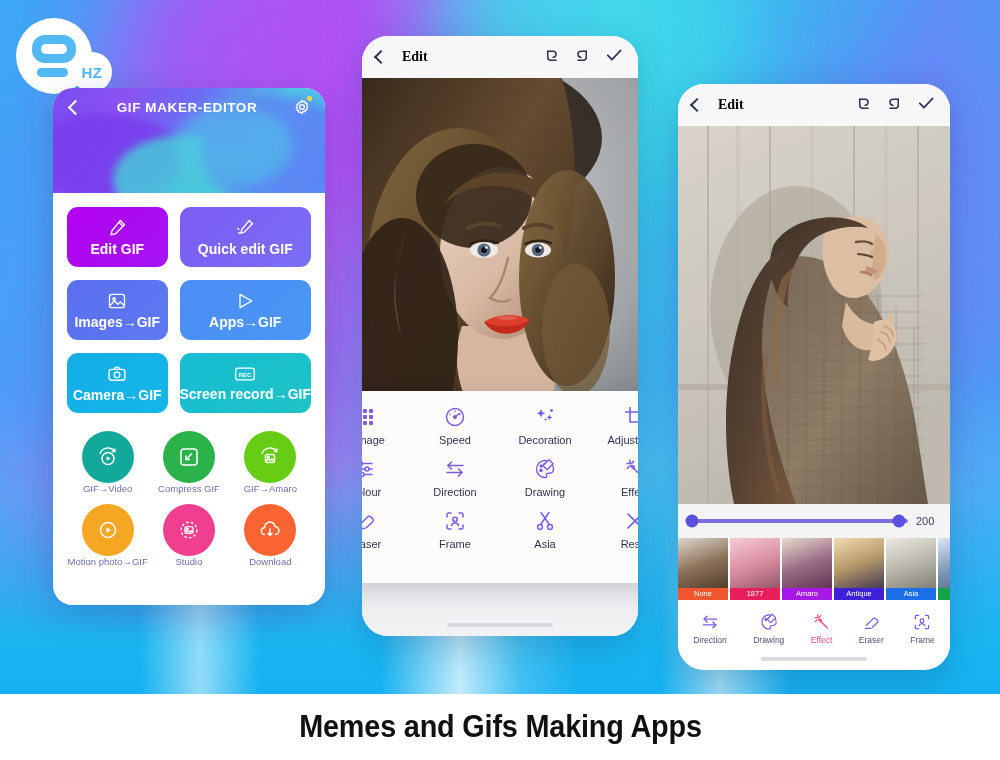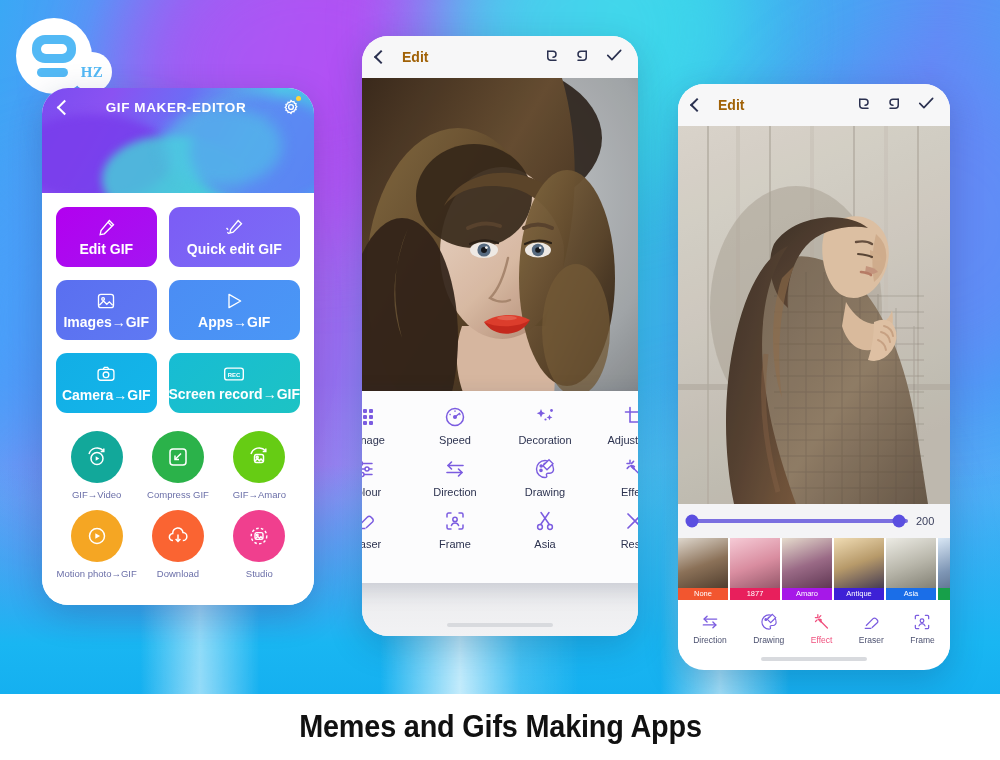--- a/index.html
+++ b/index.html
@@ -47,21 +47,21 @@
         rgba(255,255,255,0.55) 20%, rgba(255,255,255,0) 26%,
         rgba(255,255,255,0) 38%, rgba(255,255,255,0.75) 46%,
         rgba(255,255,255,0.2) 52%, rgba(255,255,255,0) 58%,
         rgba(255,255,255,0) 66%, rgba(255,255,255,0.6) 72%,
         rgba(255,255,255,0) 79%, rgba(255,255,255,0) 100%);
     -webkit-mask-image: linear-gradient(to bottom, rgba(0,0,0,0) 0%, rgba(0,0,0,0.9) 55%, #000 100%);
     mask-image: linear-gradient(to bottom, rgba(0,0,0,0) 0%, rgba(0,0,0,0.9) 55%, #000 100%);
   }
 
   
-  #logo { position: absolute; left: 16px; top: 18px; width: 110px; height: 72px; font-family: Liberation Serif, serif; }
+  #logo { position: absolute; left: 16px; top: 18px; width: 110px; height: 72px; }
   #logo .bigc {
     position: absolute; left: 0; top: 0; width: 76px; height: 76px;
     border-radius: 50%; background: #fff;
   }
   #logo .nine {
     position: absolute; left: 16px; top: 17px; width: 44px; height: 42px;
   }
   #logo .nine .sq {
     position: absolute; left: 0; top: 0; width: 44px; height: 28px;
     border-radius: 13px; background: #53b9f5;
@@ -77,21 +77,21 @@
   #logo .hzc {
     position: absolute; left: 56px; top: 34px; width: 40px; height: 40px;
     border-radius: 50%; background: #fff;
     display: flex; align-items: center; justify-content: center;
     font-size: 15px; font-weight: 700; color: #53b9f5; letter-spacing: .5px;
   }
 
   
   .phone { position: absolute; border-radius: 26px; overflow: hidden;
            box-shadow: 0 10px 34px rgba(20,40,90,0.22); background: #fff; }
-  #phone1 { left: 42px;  top: 88px;  width: 272px; height: 517px; }
+  #phone1 { left: 53px;  top: 88px;  width: 272px; height: 517px; border-radius: 20px; }
   #phone2 { left: 362px; top: 36px;  width: 276px; height: 600px; z-index: 5; }
   #phone3 { left: 678px; top: 84px;  width: 272px; height: 586px; }
 
   .home-bar { position: absolute; left: 50%; transform: translateX(-50%);
               bottom: 9px; width: 106px; height: 4px; border-radius: 3px;
               background: #d8dade; }
 
   
   #p1head { position: relative; width: 100%; height: 105px; overflow: hidden;
             background: linear-gradient(120deg, #7a4cf0 0%, #8a52f2 22%, #6d6cf5 45%, #4fc6e8 72%, #49a9ee 100%); }
@@ -115,29 +115,29 @@
 
   #p1body { padding: 14px 14px 0 14px; background: #fff; height: 475px; position: relative; }
   .tile-grid { display: grid; grid-template-columns: 1fr 1fr; gap: 13px 12px; }
   .tile { height: 60px; border-radius: 11px; display: flex; flex-direction: column;
           align-items: center; justify-content: center; gap: 3px; color: #fff; }
   .tile .tl { font-size: 14px; font-weight: 600; white-space: nowrap; }
   .tile svg { display: block; }
 
   .circ-grid { display: grid; grid-template-columns: repeat(3, 1fr);
                gap: 10px 0; margin-top: 18px; }
-  .circ-cell { display: flex; flex-direction: column; align-items: center; gap: 6px; }
+  .circ-cell { display: flex; flex-direction: column; align-items: center; }
   .circ { width: 52px; height: 52px; border-radius: 50%;
           display: flex; align-items: center; justify-content: center; }
   .circ-lbl { font-size: 9.5px; color: #6b6fa8; white-space: nowrap; }
 
   
   .edit-bar { height: 42px; background: #f7f7f8; display: flex; align-items: center;
               padding: 0 14px; gap: 10px; }
-  .edit-bar .eb-title { font-size: 14px; font-weight: 700; color: #a16207; margin-left: 6px; }
+  .edit-bar .eb-title { font-size: 14px; font-weight: 700; color: #000000; margin-left: 6px; font-family: Liberation Serif, serif; }
   .edit-bar .eb-sp { flex: 1; }
   .chev-dark { width: 10px; height: 10px; border-left: 2px solid #2b3150;
                border-bottom: 2px solid #2b3150; transform: rotate(45deg); }
 
   #p2photo { position: relative; width: 100%; height: 372px; overflow: hidden;
              background: linear-gradient(160deg,#9a9ea2 0%, #b8bcbf 40%, #8f9396 100%); }
   #p2panel {
     position: absolute; left: -52px; top: 355px; width: 380px; height: 192px;
     background: #fcfcfd; border-radius: 22px; z-index: 9;
     box-shadow: 0 6px 22px rgba(30,40,80,0.18);
@@ -310,39 +310,39 @@
         <div class="circ-cell">
           <div class="circ" style="background:#f5a623">
             <svg width="24" height="24" viewBox="0 0 24 24" fill="none" stroke="#fff" stroke-width="1.5">
               <circle cx="12" cy="12" r="7.5"></circle>
               <path d="M10.3 9.2l4.8 2.8-4.8 2.8z" fill="#fff" stroke="none"></path>
             </svg>
           </div>
           <span class="circ-lbl">Motion photo→GIF</span>
         </div>
         <div class="circ-cell">
-          <div class="circ" style="background:#fa6432">
-            <svg width="24" height="24" viewBox="0 0 24 24" fill="none" stroke="#fff" stroke-width="1.5">
-              <path d="M7 16.5a3.5 3.5 0 01-.3-7A5 5 0 0117 8.6a3.2 3.2 0 01-.2 7.9"></path>
-              <path d="M12 10.5v6.5"></path>
-                <path d="M9.6 15l2.4 2.4 2.4-2.4"></path>
-            </svg>
-          </div>
-          <span class="circ-lbl">Download</span>
-        </div>
-        <div class="circ-cell">
           <div class="circ" style="background:#f03f8e">
             <svg width="24" height="24" viewBox="0 0 24 24" fill="none" stroke="#fff" stroke-width="1.4">
               <circle cx="12" cy="12" r="7.8" stroke-dasharray="2.6 2.2"></circle>
               <rect x="8" y="8.6" width="8" height="6.8" rx="1.8"></rect>
               <circle cx="10.2" cy="11" r=".9"></circle>
                 <path d="M8.5 14.6l2.2-2.2 1.8 1.8 1.4-1.4 1.8 1.8"></path>
             </svg>
           </div>
           <span class="circ-lbl">Studio</span>
+        </div>
+        <div class="circ-cell">
+          <div class="circ" style="background:#fa6432">
+            <svg width="24" height="24" viewBox="0 0 24 24" fill="none" stroke="#fff" stroke-width="1.5">
+              <path d="M7 16.5a3.5 3.5 0 01-.3-7A5 5 0 0117 8.6a3.2 3.2 0 01-.2 7.9"></path>
+              <path d="M12 10.5v6.5"></path>
+                <path d="M9.6 15l2.4 2.4 2.4-2.4"></path>
+            </svg>
+          </div>
+          <span class="circ-lbl">Download</span>
         </div>
       </div>
       <div class="home-bar"></div>
     </div>
   </div>
 
   <div class="phone" id="phone2">
     <div class="edit-bar">
       <div class="chev-dark"></div>
       <span class="eb-title">Edit</span>

